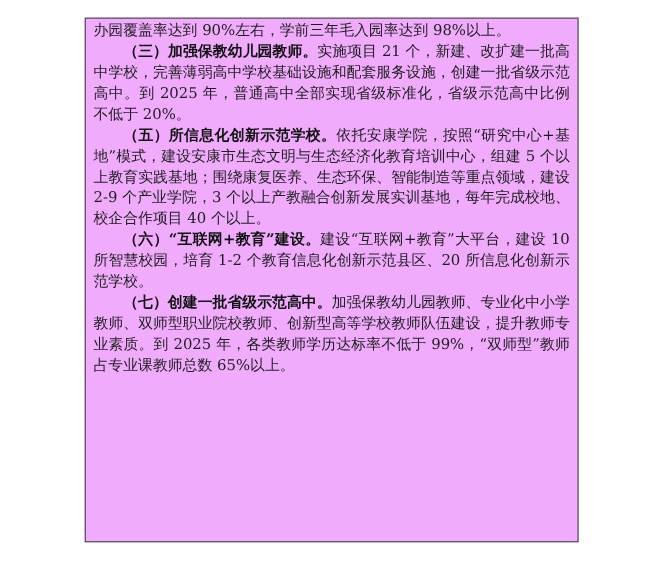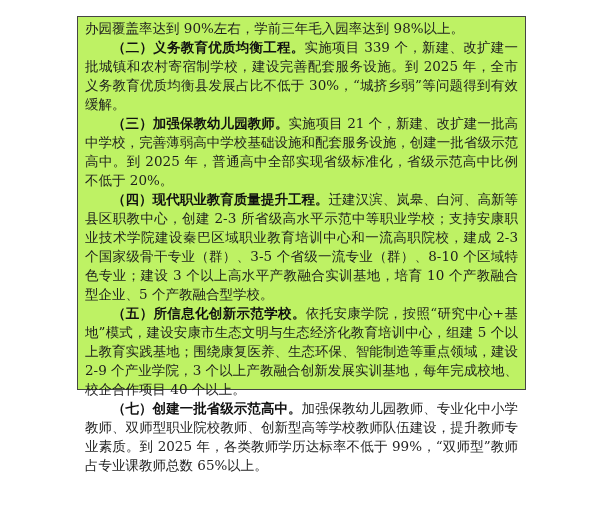--- a/index.html
+++ b/index.html
@@ -13,25 +13,25 @@
     height: 519px;
     background: #ffffff;
     overflow: hidden;
     font-family: "DejaVu Serif", "Liberation Serif", serif;
   }
   .page-frame {
     position: absolute;
     left: 77px;
     top: 16px;
     width: 449px;
-    height: 374px;
+    height: 477px;
     box-sizing: border-box;
     border: 1px solid #454545;
     padding: 2px 7px 0 7px;
-    background: #bef264;
+    background: #f0abfc;
   }
   .para {
     margin: 0;
     padding: 0;
     font-size: 13.5px;
     line-height: 19px;
     color: #1d1d1d;
     text-align: justify;
     text-justify: inter-ideograph;
     text-indent: 2em;
@@ -50,35 +50,32 @@
 </head>
 <body>
 
 <div class="canvas">
   <div class="page-frame">
 
     <p class="para continuation">
       <span class="sec-body">办园覆盖率达到 90%左右，学前三年毛入园率达到 98%以上。</span>
     </p>
 
-    <p class="para">
-      <span class="sec-heading">（二）义务教育优质均衡工程。</span><span class="sec-body">实施项目 339 个，新建、改扩建一批城镇和农村寄宿制学校，建设完善配套服务设施。到 2025 年，全市义务教育优质均衡县发展占比不低于 30%，“城挤乡弱”等问题得到有效缓解。</span>
-    </p>
 
     <p class="para">
       <span class="sec-heading">（三）加强保教幼儿园教师。</span><span class="sec-body">实施项目 21 个，新建、改扩建一批高中学校，完善薄弱高中学校基础设施和配套服务设施，创建一批省级示范高中。到 2025 年，普通高中全部实现省级标准化，省级示范高中比例不低于 20%。</span>
     </p>
 
-    <p class="para">
-      <span class="sec-heading">（四）现代职业教育质量提升工程。</span><span class="sec-body">迁建汉滨、岚皋、白河、高新等县区职教中心，创建 2-3 所省级高水平示范中等职业学校；支持安康职业技术学院建设秦巴区域职业教育培训中心和一流高职院校，建成 2-3 个国家级骨干专业（群）、3-5 个省级一流专业（群）、8-10 个区域特色专业；建设 3 个以上高水平产教融合实训基地，培育 10 个产教融合型企业、5 个产教融合型学校。</span>
-    </p>
 
     <p class="para">
       <span class="sec-heading">（五）所信息化创新示范学校。</span><span class="sec-body">依托安康学院，按照“研究中心+基地”模式，建设安康市生态文明与生态经济化教育培训中心，组建 5 个以上教育实践基地；围绕康复医养、生态环保、智能制造等重点领域，建设 2-9 个产业学院，3 个以上产教融合创新发展实训基地，每年完成校地、校企合作项目 40 个以上。</span>
     </p>
 
+    <p class="para">
+      <span class="sec-heading">（六）“互联网+教育”建设。</span><span class="sec-body">建设“互联网+教育”大平台，建设 10 所智慧校园，培育 1-2 个教育信息化创新示范县区、20 所信息化创新示范学校。</span>
+    </p>
 
     <p class="para">
       <span class="sec-heading">（七）创建一批省级示范高中。</span><span class="sec-body">加强保教幼儿园教师、专业化中小学教师、双师型职业院校教师、创新型高等学校教师队伍建设，提升教师专业素质。到 2025 年，各类教师学历达标率不低于 99%，“双师型”教师占专业课教师总数 65%以上。</span>
     </p>
 
   </div>
 </div>
 
 </body></html>

